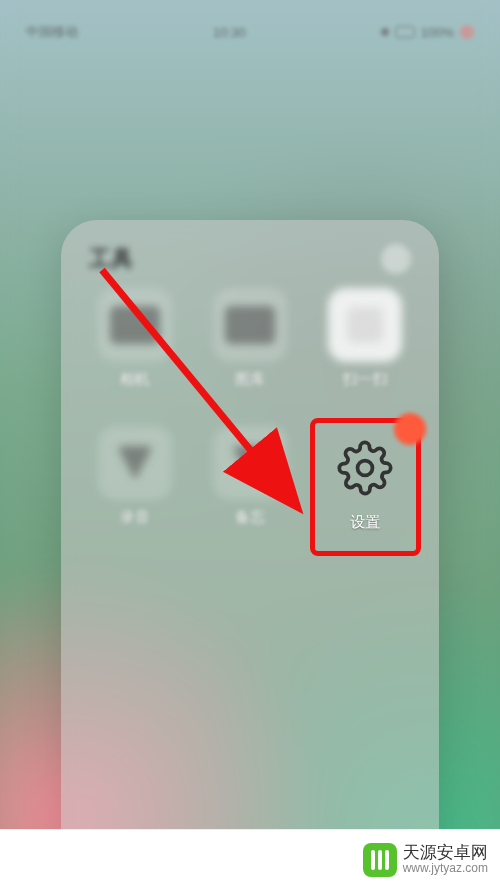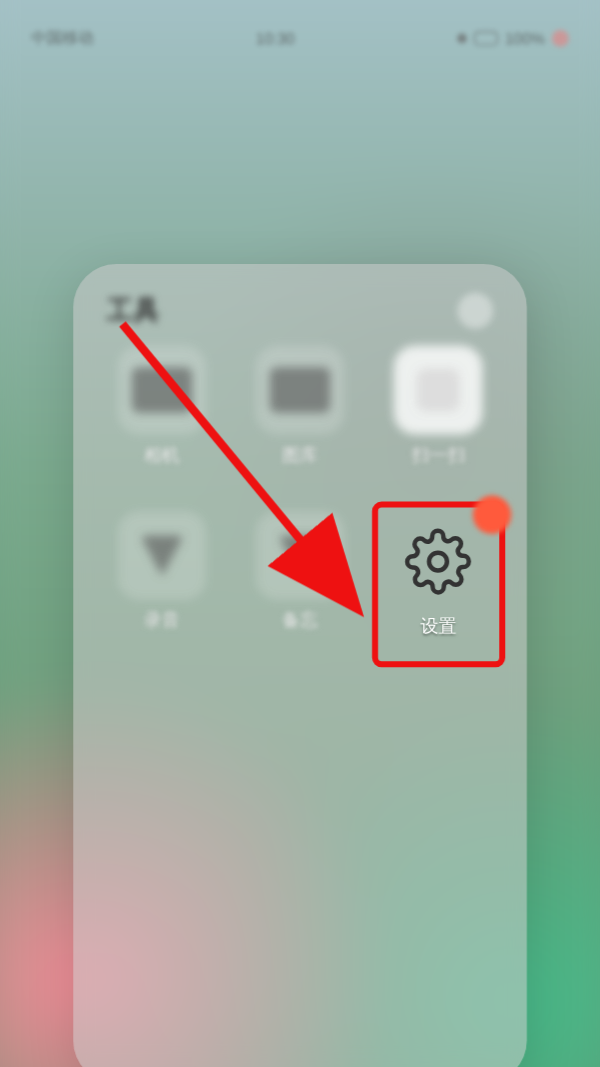--- a/index.html
+++ b/index.html
@@ -197,13 +197,20 @@
 
   <svg class="arrow" viewBox="0 0 240 260">
     <defs>
       <marker id="ahead" markerWidth="14" markerHeight="14" refX="9" refY="5" orient="auto">
         <polygon points="0 0, 12 5, 0 10" fill="#ee1111"></polygon>
       </marker>
     </defs>
     <line x1="8" y1="8" x2="196" y2="236" stroke="#ee1111" stroke-width="7" marker-end="url(#ahead)"></line>
   </svg>
 
+  <div class="watermark">
+    <div class="wm-logo"></div>
+    <div class="wm-text">
+      <span class="wm-title">天源安卓网</span>
+      <span class="wm-url">www.jytyaz.com</span>
+    </div>
+  </div>
 </div>
 
 </body></html>

